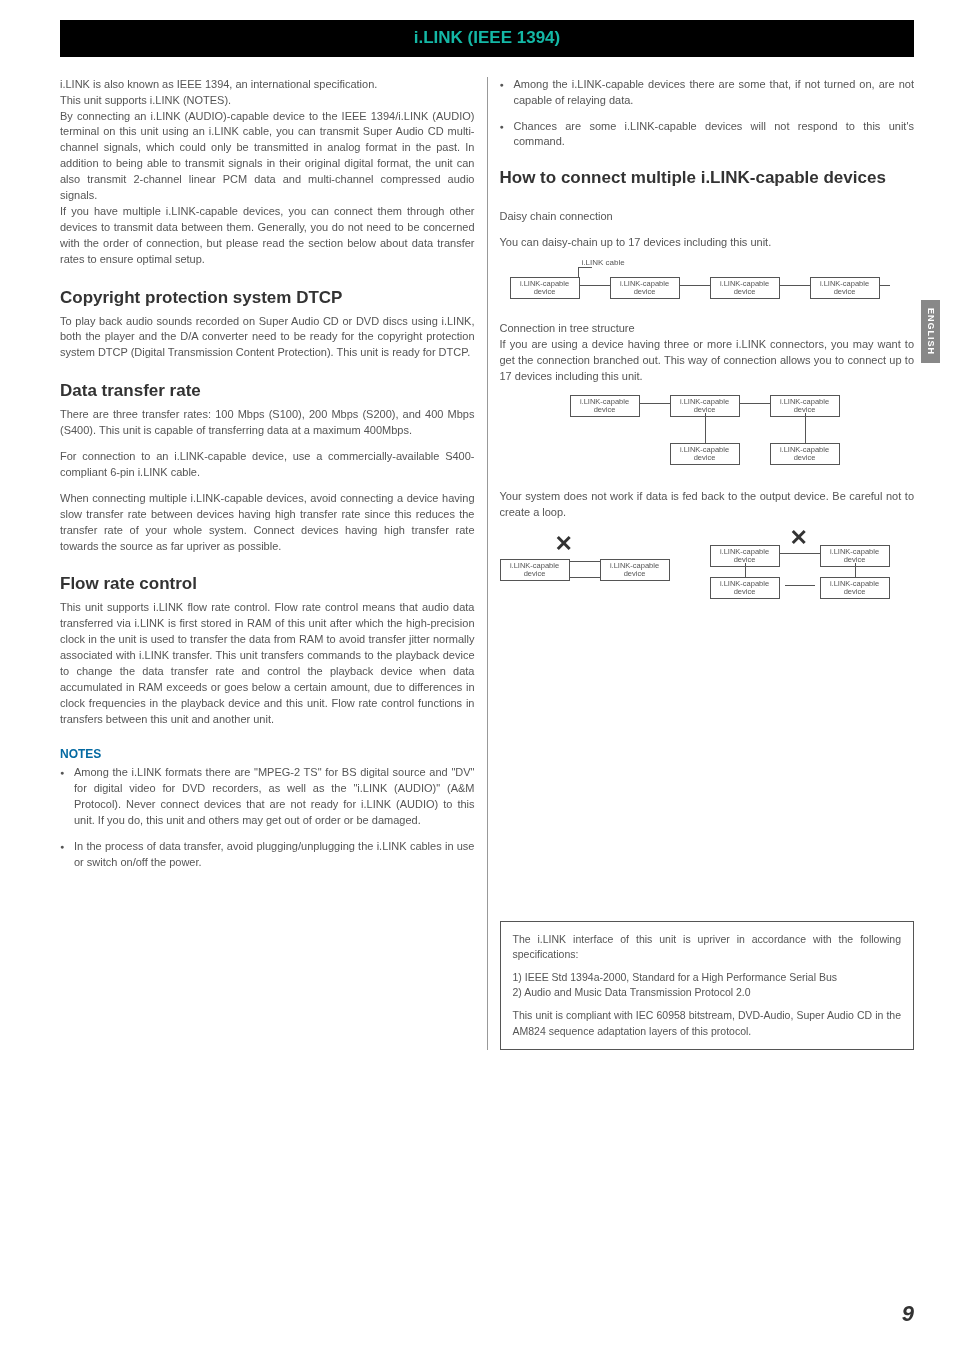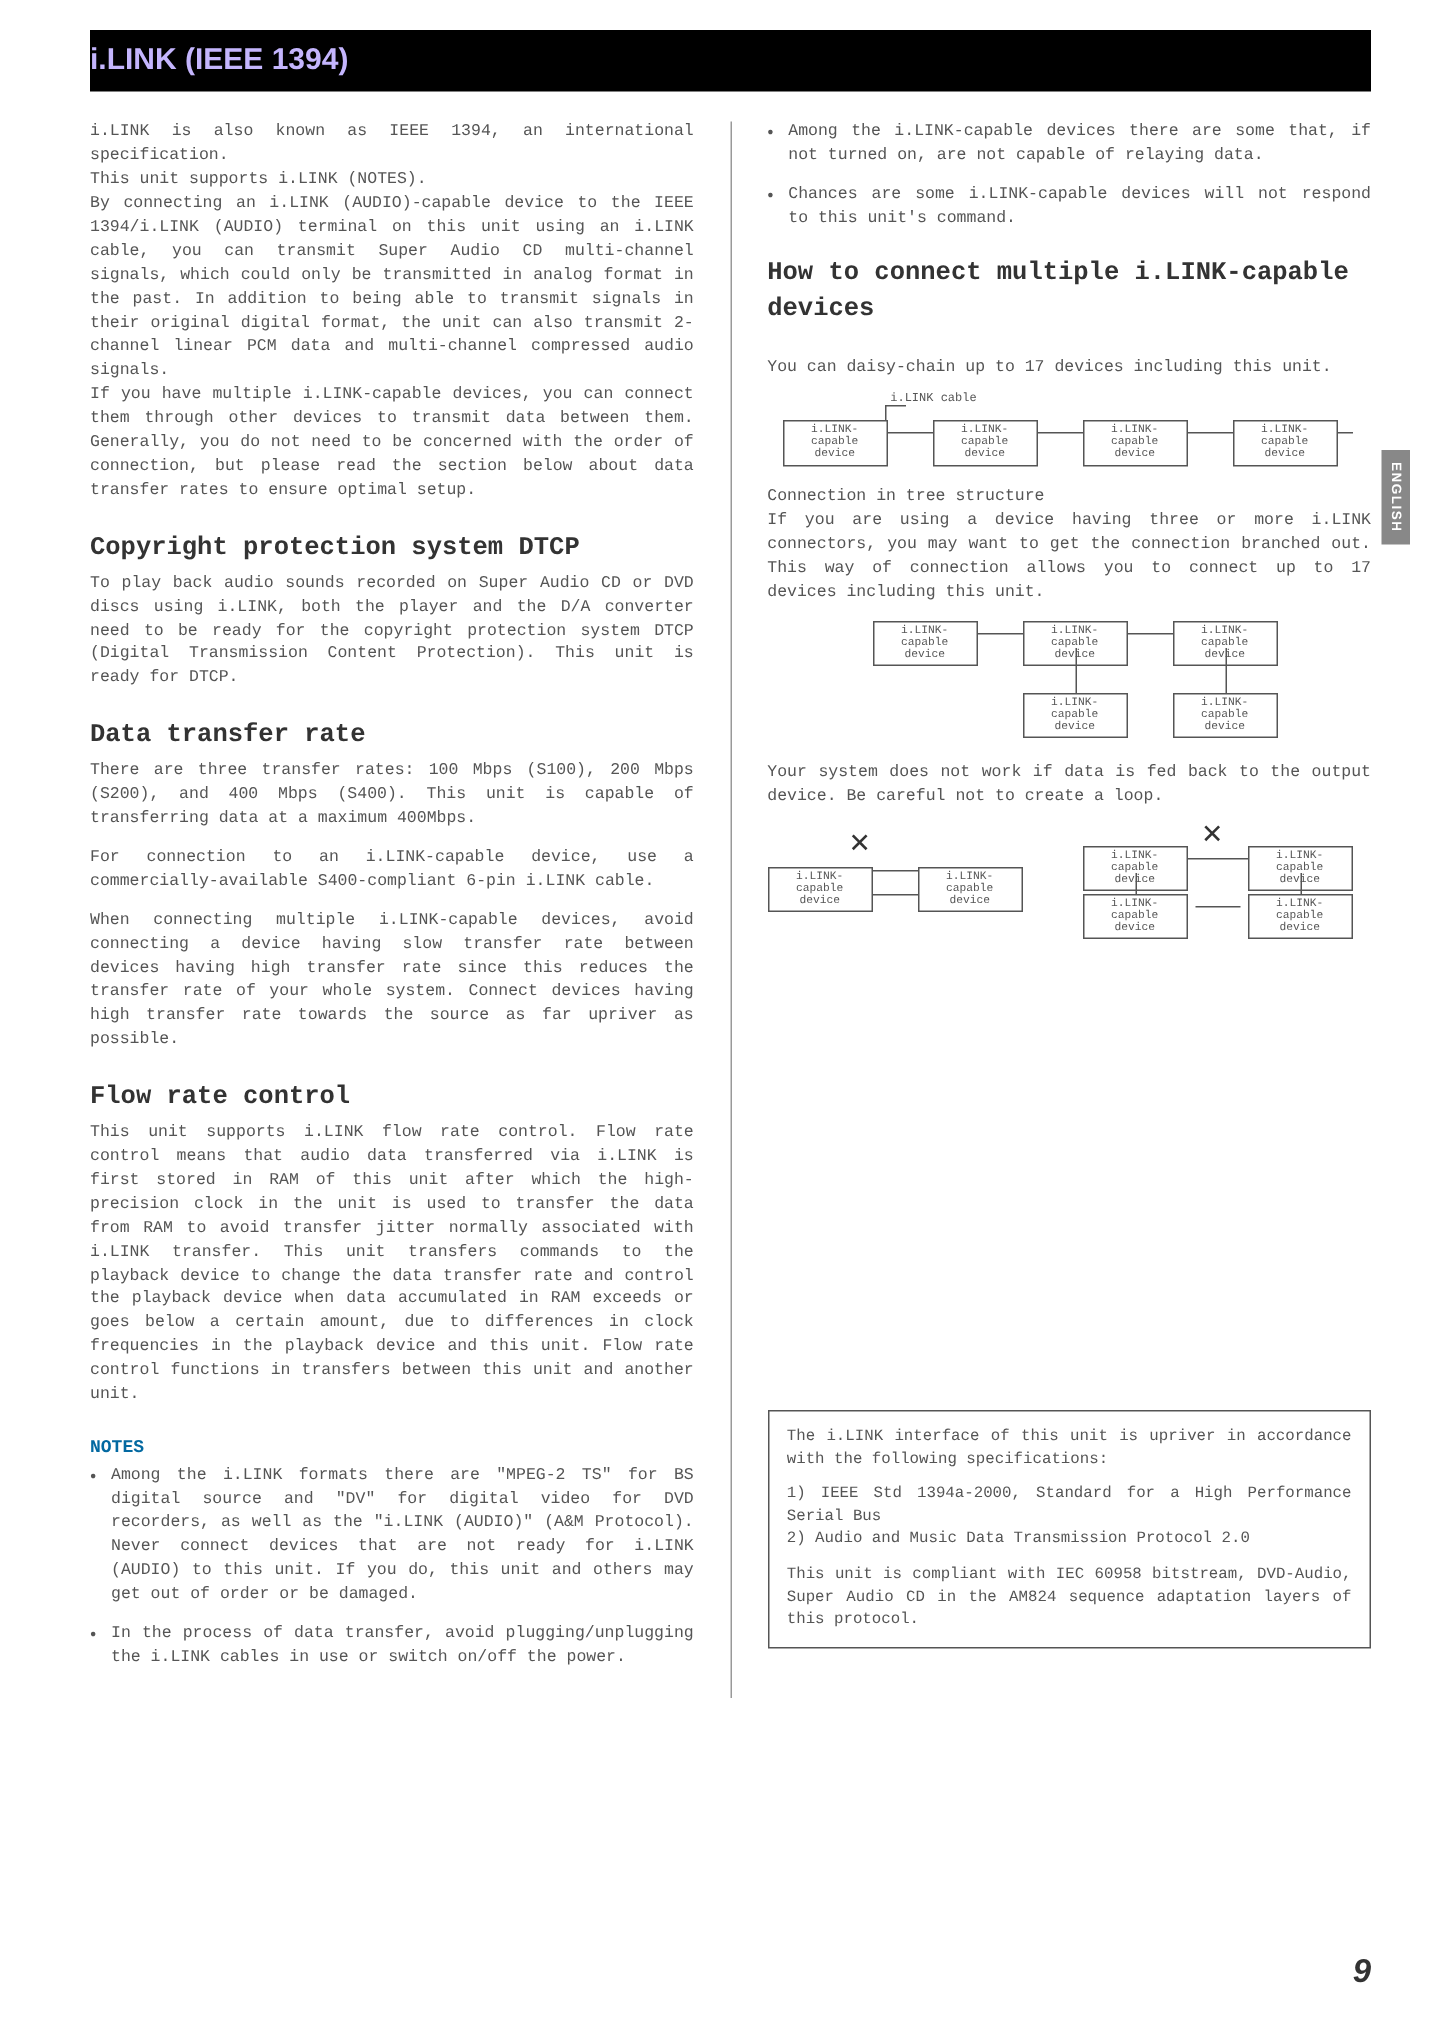--- a/index.html
+++ b/index.html
@@ -9,27 +9,28 @@
     height: 1350px;
     background: #fff;
     color: #555;
     font-size: 11px;
     line-height: 1.45;
     position: relative;
     padding: 20px 40px 30px 60px;
   }
   .header {
     background: #000;
-    color: #c4b5fd;
-    font-weight: bold;
-    font-size: 20px;
+    color: #14b8a6;
+    text-align: center;
+    font-weight: bold;
+    font-size: 17px;
     padding: 6px 0;
     margin-bottom: 20px;
   }
-  .content { display: flex; gap: 24px; font-family: Liberation Mono, monospace; }
+  .content { display: flex; gap: 12px; }
   .col { flex: 1; }
   .divider { width: 1px; background: #999; }
   h2 { font-size: 17px; font-weight: bold; color: #333; margin-bottom: 3px; }
   h3 { font-size: 12px; font-weight: bold; color: #0369a1; margin-bottom: 2px; }
   p { margin-bottom: 10px; text-align: justify; }
   .section { margin-bottom: 18px; }
   ul.bullets { list-style: none; padding-left: 0; }
   ul.bullets li { position: relative; padding-left: 14px; margin-bottom: 10px; text-align: justify; }
   ul.bullets li::before { content: "●"; position: absolute; left: 0; font-size: 7px; top: 3px; }
   .side-tab {
@@ -128,20 +129,21 @@
 <div class="col">
   <ul class="bullets">
     <li>Among the i.LINK-capable devices there are some that, if not turned on, are not capable of relaying data.</li>
     <li>Chances are some i.LINK-capable devices will not respond to this unit's command.</li>
   </ul>
 
   <div class="section" style="margin-top:16px;">
     <h2>How to connect multiple i.LINK-capable devices</h2>
   </div>
 
+  <p>Daisy chain connection</p>
   <p style="margin-bottom:2px;">You can daisy-chain up to 17 devices including this unit.</p>
 
   <div class="diagram" style="height:50px;">
     <span class="dlabel" style="left:82px; top:0;">i.LINK cable</span>
     <div class="dline" style="left:78px; top:10px; width:1px; height:14px;"></div>
     <div class="dline" style="left:78px; top:10px; width:14px; height:1px;"></div>
 
     <div class="dline" style="left:20px; top:28px; width:370px; height:1px;"></div>
     <div class="dbox" style="left:10px; top:20px; width:70px;">i.LINK-capable device</div>
     <div class="dbox" style="left:110px; top:20px; width:70px;">i.LINK-capable device</div>

